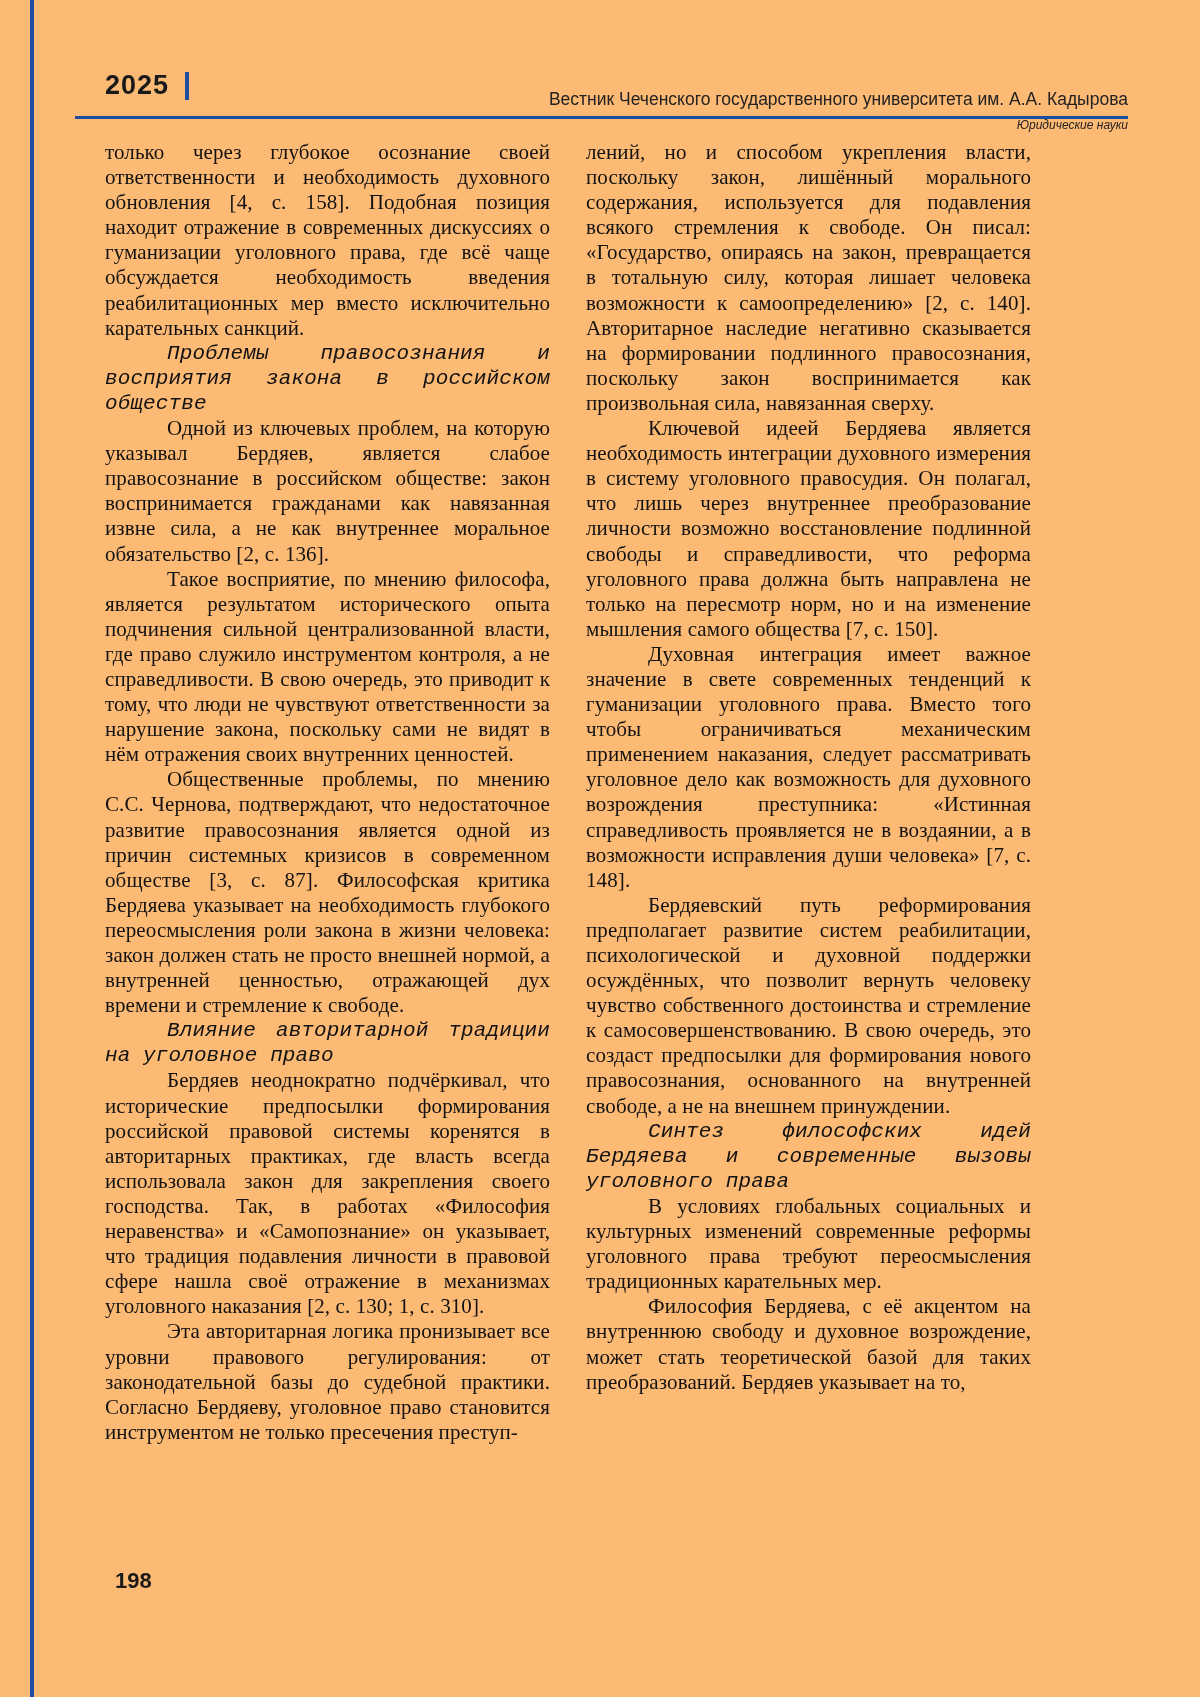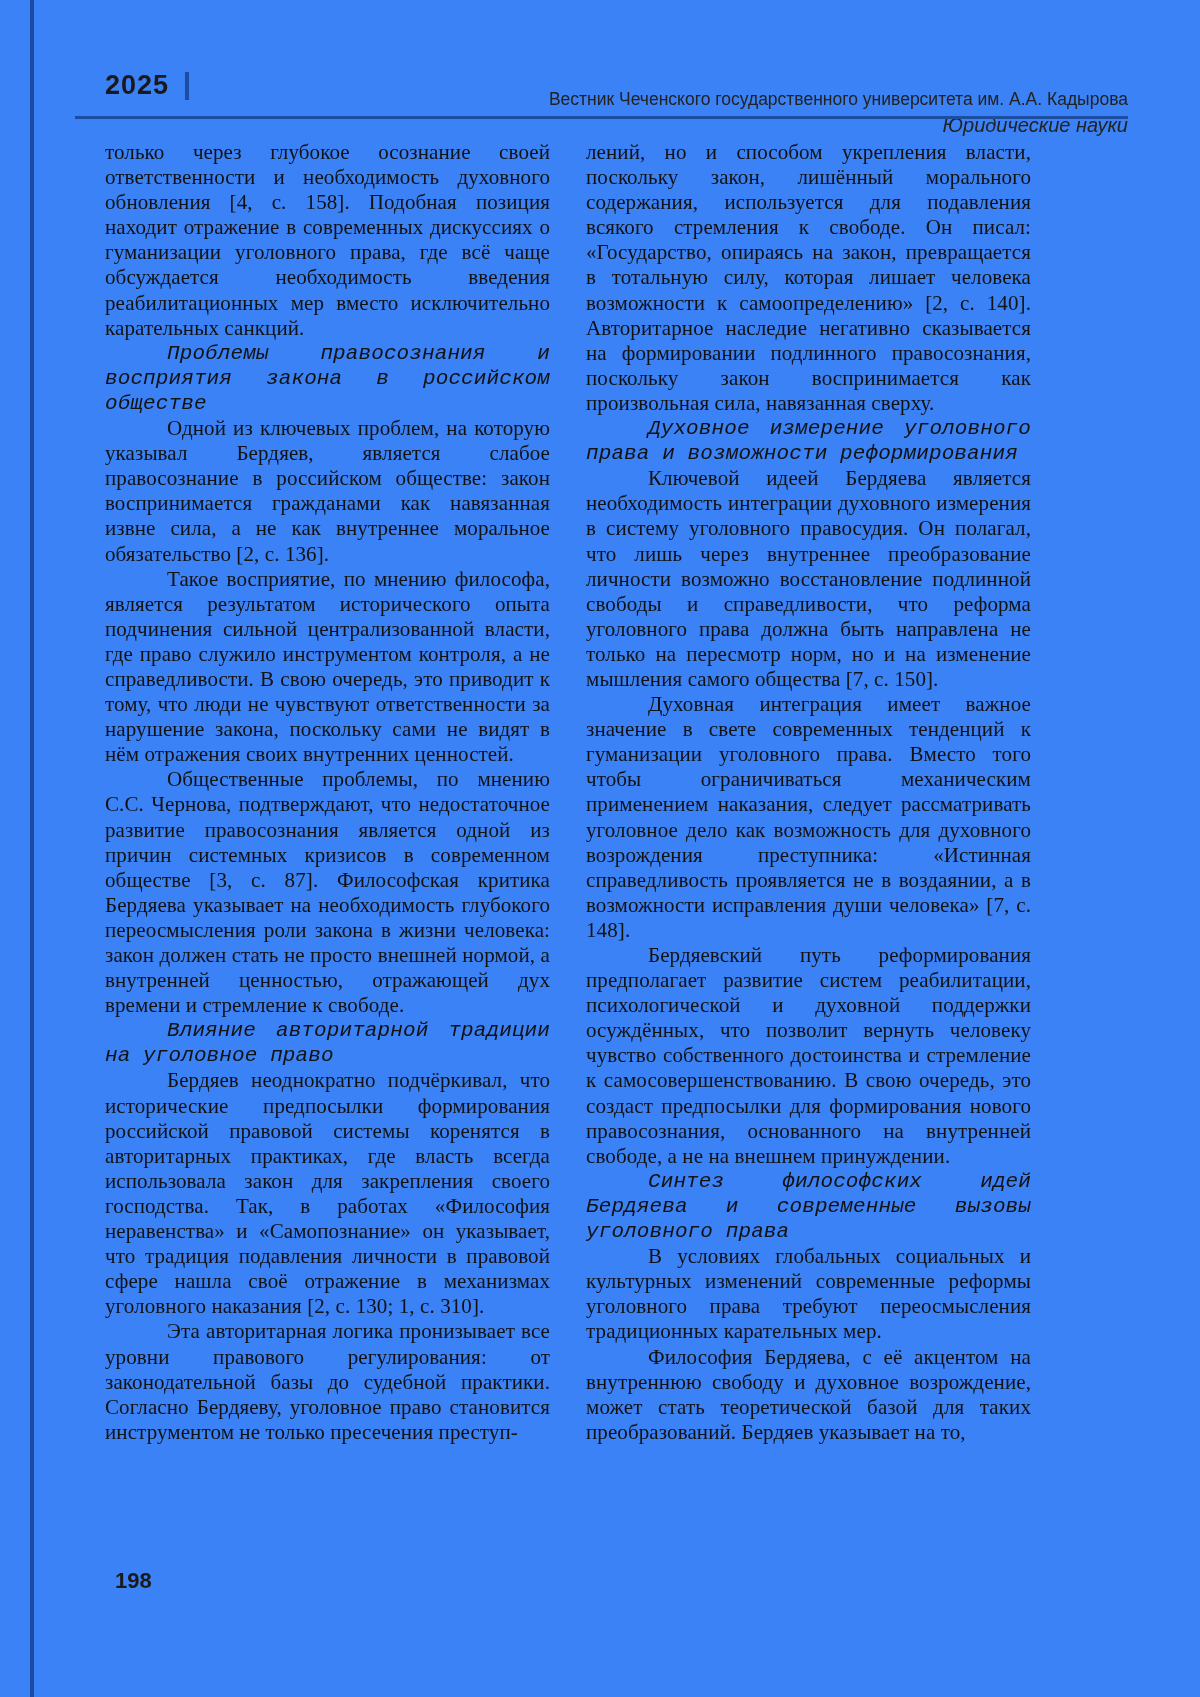--- a/index.html
+++ b/index.html
@@ -1,20 +1,20 @@
 <!DOCTYPE html>
 <html lang="ru" style="--accent: #1c4da1;"><head>
 <meta charset="utf-8">
 <style>
   html,body{margin:0;padding:0;background:#ffffff;}
   .page{
     position:relative;
     width:1200px;
     height:1697px;
-    background:#3b82f6;
+    background:#fdba74;
     font-family:"Liberation Serif","DejaVu Serif",serif;
     color:#121212;
     overflow:hidden;
   }
   .accent-bar-left{
     position:absolute;
     left:30px;top:0;bottom:0;width:4px;
     background:var(--accent,#1c4da1);
   }
   .header{
@@ -36,21 +36,21 @@
   }
   .header-right{
     position:absolute;right:0;top:24px;text-align:right;margin-top:10px;
   }
   .journal-title{
     font-family:"Liberation Sans","DejaVu Sans",sans-serif;
     font-size:17.5px;color:#222;line-height:26px;
   }
   .journal-section{
     font-family:"Liberation Sans","DejaVu Sans",sans-serif;
-    font-style:italic;font-size:20px;color:#222;line-height:26px;text-align:right;
+    font-style:italic;font-size:12px;color:#222;line-height:26px;text-align:right;
   }
   .header-rule{
     position:absolute;
     left:75px;right:72px;top:116px;height:3px;
     background:var(--accent,#1c4da1);
   }
   .content{
     position:absolute;
     left:105px;top:140px;
     display:flex;gap:36px;
@@ -99,21 +99,20 @@
         <p class="heading indent">Проблемы правосознания и восприятия закона в российском обществе</p>
         <p class="body-paragraph indent">Одной из ключевых проблем, на которую указывал Бердяев, является слабое правосознание в российском обществе: закон воспринимается гражданами как навязанная извне сила, а не как внутреннее моральное обязательство [2, с. 136].</p>
         <p class="body-paragraph indent">Такое восприятие, по мнению философа, является результатом исторического опыта подчинения сильной централизованной власти, где право служило инструментом контроля, а не справедливости. В свою очередь, это приводит к тому, что люди не чувствуют ответственности за нарушение закона, поскольку сами не видят в нём отражения своих внутренних ценностей.</p>
         <p class="body-paragraph indent">Общественные проблемы, по мнению С.С. Чернова, подтверждают, что недостаточное развитие правосознания является одной из причин системных кризисов в современном обществе [3, с. 87]. Философская критика Бердяева указывает на необходимость глубокого переосмысления роли закона в жизни человека: закон должен стать не просто внешней нормой, а внутренней ценностью, отражающей дух времени и стремление к свободе.</p>
         <p class="heading indent">Влияние авторитарной традиции на уголовное право</p>
         <p class="body-paragraph indent">Бердяев неоднократно подчёркивал, что исторические предпосылки формирования российской правовой системы коренятся в авторитарных практиках, где власть всегда использовала закон для закрепления своего господства. Так, в работах «Философия неравенства» и «Самопознание» он указывает, что традиция подавления личности в правовой сфере нашла своё отражение в механизмах уголовного наказания [2, с. 130; 1, с. 310].</p>
         <p class="body-paragraph indent">Эта авторитарная логика пронизывает все уровни правового регулирования: от законодательной базы до судебной практики. Согласно Бердяеву, уголовное право становится инструментом не только пресечения преступ-</p>
       </div>
     <div class="col">
         <p class="body-paragraph">лений, но и способом укрепления власти, поскольку закон, лишённый морального содержания, используется для подавления всякого стремления к свободе. Он писал: «Государство, опираясь на закон, превращается в тотальную силу, которая лишает человека возможности к самоопределению» [2, с. 140]. Авторитарное наследие негативно сказывается на формировании подлинного правосознания, поскольку закон воспринимается как произвольная сила, навязанная сверху.</p>
-        <p class="heading indent">Духовное измерение уголовного права и возможности реформирования</p>
         <p class="body-paragraph indent">Ключевой идеей Бердяева является необходимость интеграции духовного измерения в систему уголовного правосудия. Он полагал, что лишь через внутреннее преобразование личности возможно восстановление подлинной свободы и справедливости, что реформа уголовного права должна быть направлена не только на пересмотр норм, но и на изменение мышления самого общества [7, с. 150].</p>
         <p class="body-paragraph indent">Духовная интеграция имеет важное значение в свете современных тенденций к гуманизации уголовного права. Вместо того чтобы ограничиваться механическим применением наказания, следует рассматривать уголовное дело как возможность для духовного возрождения преступника: «Истинная справедливость проявляется не в воздаянии, а в возможности исправления души человека» [7, с. 148].</p>
         <p class="body-paragraph indent">Бердяевский путь реформирования предполагает развитие систем реабилитации, психологической и духовной поддержки осуждённых, что позволит вернуть человеку чувство собственного достоинства и стремление к самосовершенствованию. В свою очередь, это создаст предпосылки для формирования нового правосознания, основанного на внутренней свободе, а не на внешнем принуждении.</p>
         <p class="heading indent">Синтез философских идей Бердяева и современные вызовы уголовного права</p>
         <p class="body-paragraph indent">В условиях глобальных социальных и культурных изменений современные реформы уголовного права требуют переосмысления традиционных карательных мер.</p>
         <p class="body-paragraph indent">Философия Бердяева, с её акцентом на внутреннюю свободу и духовное возрождение, может стать теоретической базой для таких преобразований. Бердяев указывает на то,</p>
       </div>
   </div>
 
   <div class="footer">

